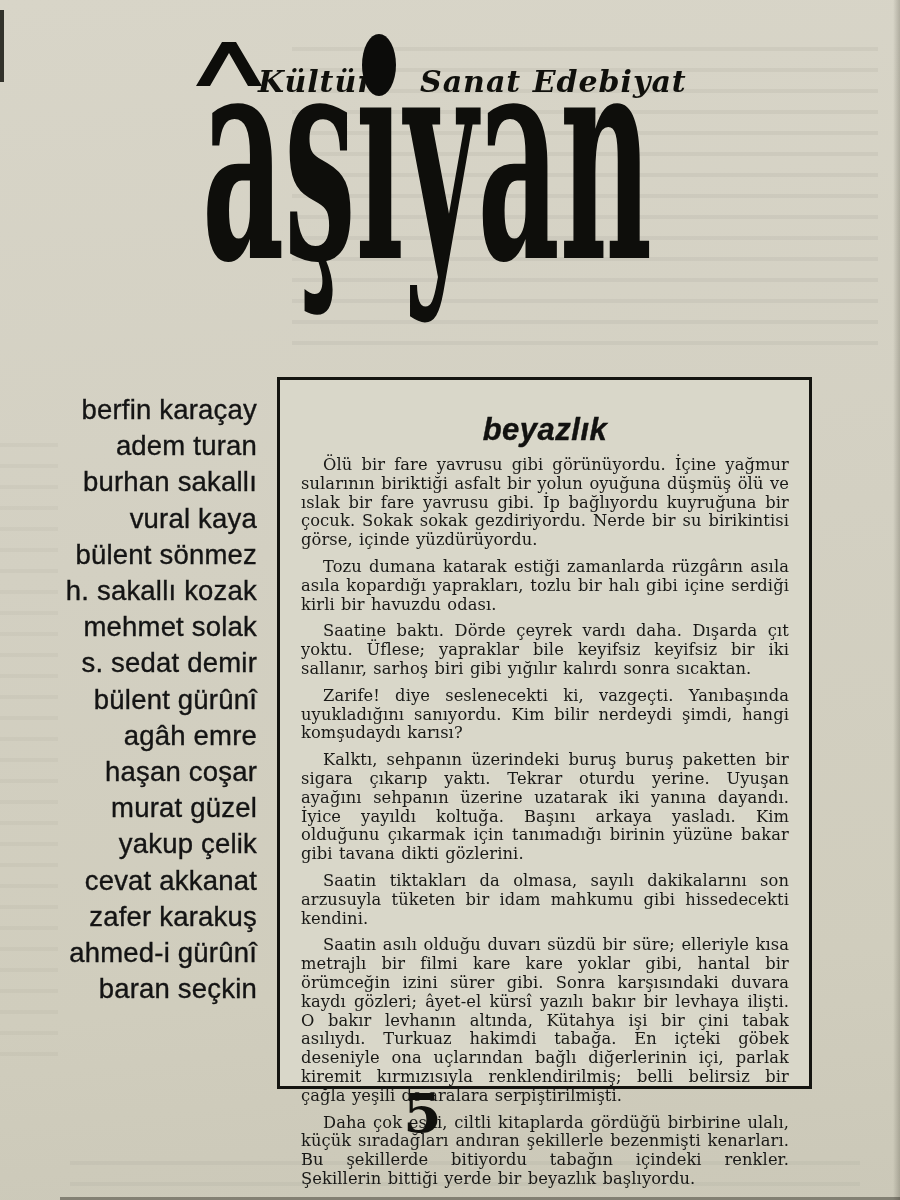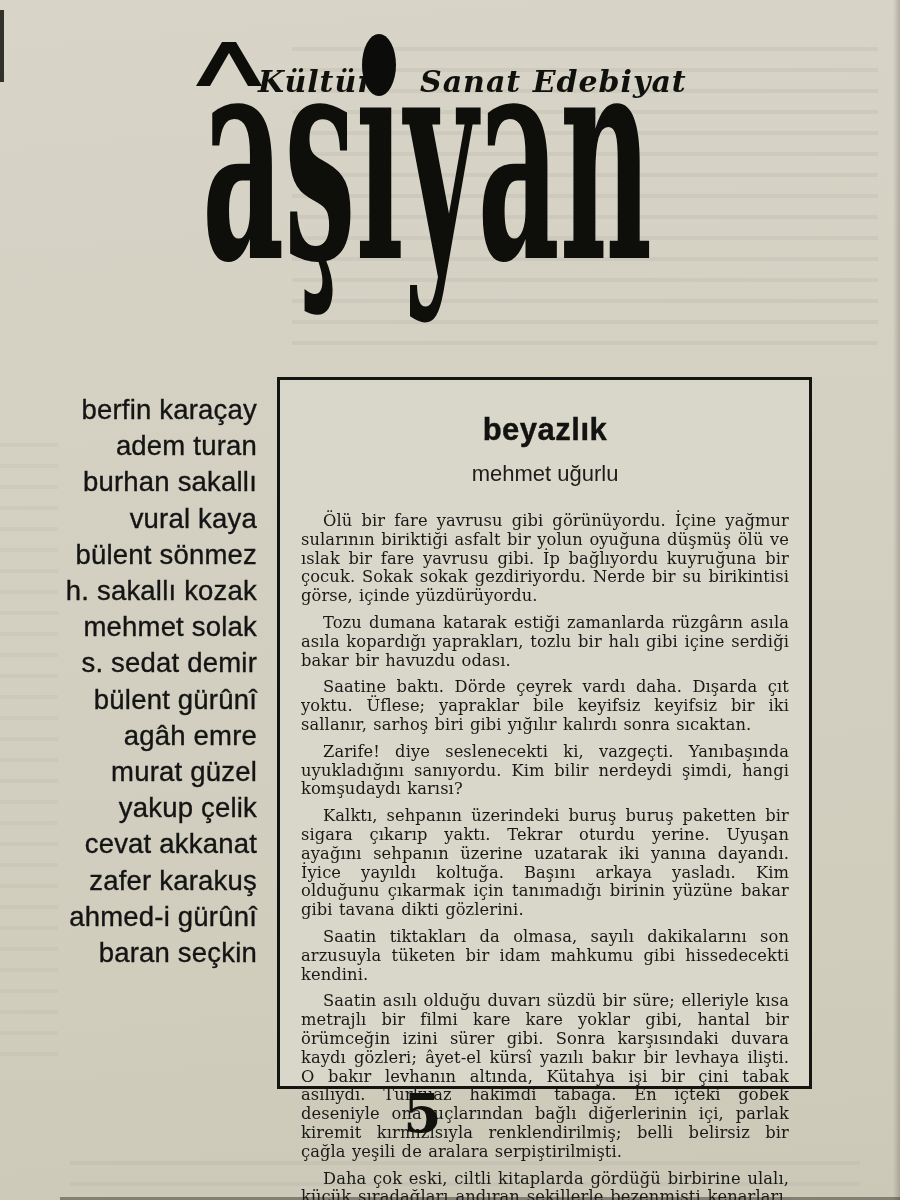--- a/index.html
+++ b/index.html
@@ -27,22 +27,22 @@
   .big-dot{position:absolute;left:362px;top:34px;width:34px;height:62px;background:#0c0c0a;border-radius:50%;}
   .logo-svg{position:absolute;left:194px;top:96px;}
   .logo-svg text{font-family:"DejaVu Serif",serif;font-weight:bold;fill:#0e0e0b;}
   
   .contributors{position:absolute;left:0;top:392px;width:257px;text-align:right;
     font-size:27.5px;line-height:36.2px;color:#141414;letter-spacing:.2px;
     -webkit-text-stroke:.35px #141414;}
   
   .story-box{position:absolute;left:277px;top:377px;width:535px;height:712px;box-sizing:border-box;
     border:3px solid #141410;background:#d9d7c9;padding:32px 12px 0 13px;}
-  .story-title{text-align:center;font-weight:bold;font-size:31px;letter-spacing:.5px;
-    color:#121210;margin-bottom:13px;-webkit-text-stroke:.4px #121210;}
+  .story-title{text-align:center;font-weight:bold;font-style:italic;font-size:31px;letter-spacing:.5px;
+    color:#121210;margin-bottom:6px;-webkit-text-stroke:.4px #121210;}
   .story-author{text-align:center;font-size:22px;color:#1c1c1a;margin-bottom:25px;}
   .story-body{font-family:"DejaVu Serif",serif;font-size:16.3px;line-height:18.8px;
     color:#191917;text-align:justify;letter-spacing:.1px;word-spacing:1px;}
   .para{text-indent:22px;margin:8px;}
   
   .footer{position:absolute;left:0;top:1090px;width:845px;text-align:center;}
   .page-number{font-family:"DejaVu Serif",serif;font-weight:bold;font-size:55px;line-height:48px;color:#11110d;}
   .issue-date{font-family:"DejaVu Sans",sans-serif;font-size:27px;letter-spacing:1.5px;color:#1e1e1a;margin-top:-2px;}
 </style>
 </head>
@@ -73,34 +73,34 @@
       <div class="contributor">berfin karaçay</div>
       <div class="contributor">adem turan</div>
       <div class="contributor">burhan sakallı</div>
       <div class="contributor">vural kaya</div>
       <div class="contributor">bülent sönmez</div>
       <div class="contributor">h. sakallı kozak</div>
       <div class="contributor">mehmet solak</div>
       <div class="contributor">s. sedat demir</div>
       <div class="contributor">bülent gürûnî</div>
       <div class="contributor">agâh emre</div>
+      <div class="contributor">haşan coşar</div>
       <div class="contributor">murat güzel</div>
       <div class="contributor">yakup çelik</div>
       <div class="contributor">cevat akkanat</div>
       <div class="contributor">zafer karakuş</div>
       <div class="contributor">ahmed-i gürûnî</div>
       <div class="contributor">baran seçkin</div>
     </div>
 
   <div class="story-box">
     <div class="story-title">beyazlık</div>
-    <div class="story-author">mehmet uğurlu</div>
     <div class="story-body">
         <p class="para">Ölü bir fare yavrusu gibi görünüyordu. İçine yağmur sularının biriktiği asfalt bir yolun oyuğuna düşmüş ölü ve ıslak bir fare yavrusu gibi. İp bağlıyordu kuyruğuna bir çocuk. Sokak sokak gezdiriyordu. Nerde bir su birikintisi görse, içinde yüzdürüyordu.</p>
-        <p class="para">Tozu dumana katarak estiği zamanlarda rüzgârın asıla asıla kopardığı yaprakları, tozlu bir halı gibi içine serdiği bakar bir havuzdu odası.</p>
+        <p class="para">Tozu dumana katarak estiği zamanlarda rüzgârın asıla asıla kopardığı yaprakları, tozlu bir halı gibi içine serdiği kirli bir havuzdu odası.</p>
         <p class="para">Saatine baktı. Dörde çeyrek vardı daha. Dışarda çıt yoktu. Üflese; yapraklar bile keyifsiz keyifsiz bir iki sallanır, sarhoş biri gibi yığılır kalırdı sonra sıcaktan.</p>
         <p class="para">Zarife! diye seslenecekti ki, vazgeçti. Yanıbaşında uyukladığını sanıyordu. Kim bilir nerdeydi şimdi, hangi komşudaydı karısı?</p>
         <p class="para">Kalktı, sehpanın üzerindeki buruş buruş paketten bir sigara çıkarıp yaktı. Tekrar oturdu yerine. Uyuşan ayağını sehpanın üzerine uzatarak iki yanına dayandı. İyice yayıldı koltuğa. Başını arkaya yasladı. Kim olduğunu çıkarmak için tanımadığı birinin yüzüne bakar gibi tavana dikti gözlerini.</p>
         <p class="para">Saatin tiktakları da olmasa, sayılı dakikalarını son arzusuyla tüketen bir idam mahkumu gibi hissedecekti kendini.</p>
         <p class="para">Saatin asılı olduğu duvarı süzdü bir süre; elleriyle kısa metrajlı bir filmi kare kare yoklar gibi, hantal bir örümceğin izini sürer gibi. Sonra karşısındaki duvara kaydı gözleri; âyet-el kürsî yazılı bakır bir levhaya ilişti. O bakır levhanın altında, Kütahya işi bir çini tabak asılıydı. Turkuaz hakimdi tabağa. En içteki göbek deseniyle ona uçlarından bağlı diğerlerinin içi, parlak kiremit kırmızısıyla renklendirilmiş; belli belirsiz bir çağla yeşili de aralara serpiştirilmişti.</p>
         <p class="para">Daha çok eski, ciltli kitaplarda gördüğü birbirine ulalı, küçük sıradağları andıran şekillerle bezenmişti kenarları. Bu şekillerde bitiyordu tabağın içindeki renkler. Şekillerin bittiği yerde bir beyazlık başlıyordu.</p>
       </div>
   </div>
 
   <div class="footer">

